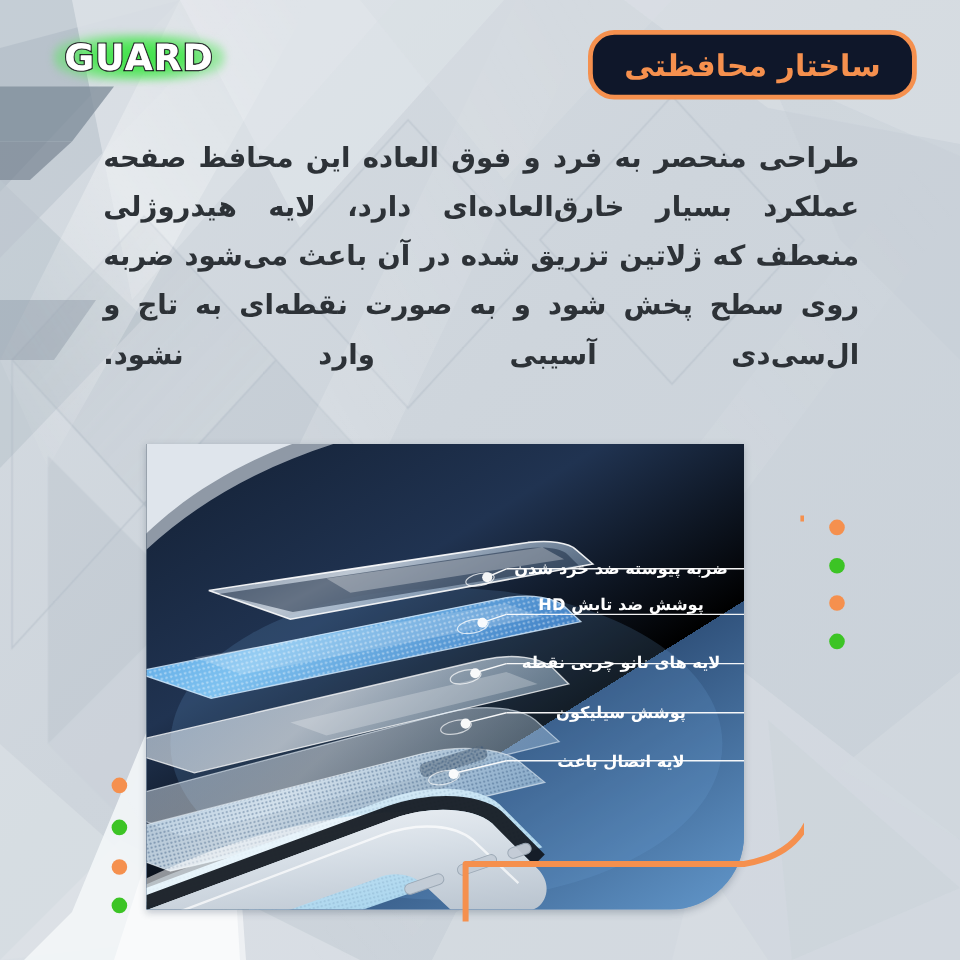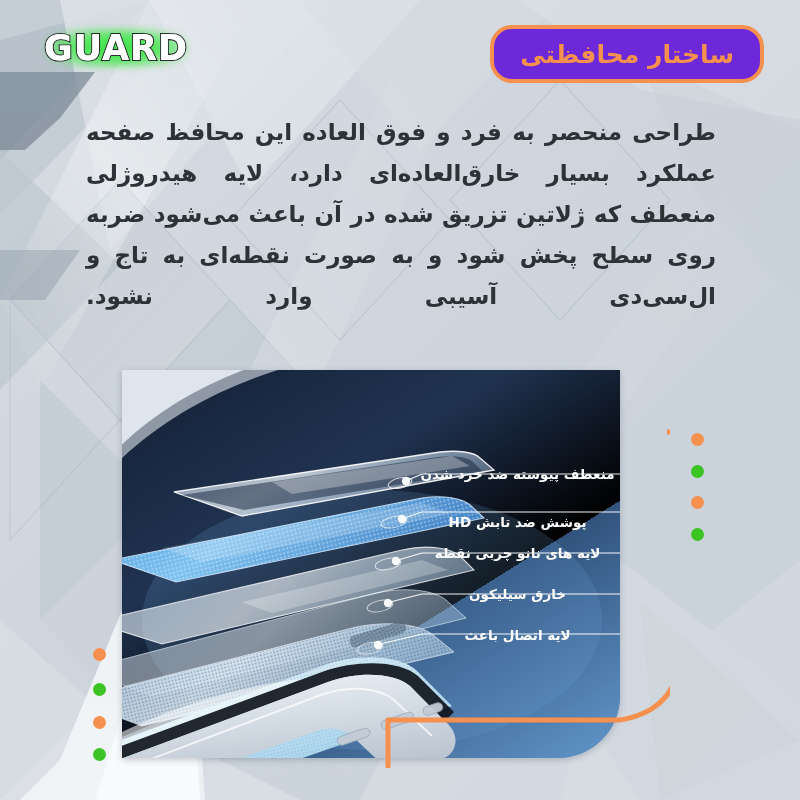--- a/index.html
+++ b/index.html
@@ -21,36 +21,36 @@
   }
   #logo .glow {
     position:absolute; left:8px; top:4px; width:144px; height:40px;
     border-radius:20px;
     background:radial-gradient(ellipse at center, #3fe04a 0%, #54e65c 38%, rgba(86,230,94,0.55) 62%, rgba(120,235,126,0.0) 82%);
     filter:blur(3px);
   }
   #logo .word {
     position:relative;
     font-family:"DejaVu Sans", sans-serif;
-    font-size:35px; font-weight:700; letter-spacing:1px;
+    font-size:30px; font-weight:700; letter-spacing:1px;
     color:#ffffff;
     -webkit-text-stroke:2.2px #15161a;
     paint-order:stroke fill;
     text-shadow:0 0 1px #fff;
     text-align:right;
   }
 
   
   #title-pill {
     position:absolute; right:36px; top:25px;
     height:58px; padding:0 26px;
     display:flex; align-items:center; justify-content:center;
     border:4px solid #f5904e;
     border-radius:22px 22px 22px 22px;
-    background:#6d28d9;
+    background:#0f172a;
     z-index:6;
   }
   #title-pill .t {
     font-size:25px; font-weight:700; color:#f5904e;
     direction:rtl; white-space:nowrap; letter-spacing:0.5px;
   }
 
   
   #para {
     position:absolute; left:86px; top:112px; width:630px;
@@ -324,24 +324,24 @@
         <path d="M 258 274 L 300 264"></path>
         <path d="M 300 264 L 498 264"></path>
         <circle cx="256" cy="275" r="4.2" fill="#ffffff" stroke="none"></circle>
         <ellipse cx="248" cy="278" rx="13" ry="5.5" stroke="#ffffff" stroke-width="1" fill="none" opacity="0.7" transform="rotate(-12 248 278)"></ellipse>
       </g>
     </g>
   </svg>
 </div>
 
 <div id="labels">
-  <div class="lab" style="top:26px;">منعطف پیوسته ضد خرد شدن</div>
-  <div class="lab" style="top:74px;">پوشش ضد تابش HD</div>
+  <div class="lab" style="top:26px;">ضربه پیوسته ضد خرد شدن</div>
+  <div class="lab" style="top:56px;">پوشش ضد تابش HD</div>
   <div class="lab" style="top:105px;">لایه های نانو چربی نقطه</div>
-  <div class="lab" style="top:146px;">خارق  سیلیکون</div>
+  <div class="lab" style="top:146px;">پوشش  سیلیکون</div>
   <div class="lab" style="top:187px;">لایه اتصال باعث</div>
 </div>
 
 <svg id="orange-trace" viewBox="0 0 560 368">
   <path d="M 562 12 L 574 12" fill="none" stroke="none"></path>
   <path d="M 566 12 L 576 12" fill="none" stroke="none"></path>
   <path d="M 600 12 L 576 12 L 576 12" fill="none" stroke="none"></path>
 
   <path d="M 548 12 L 576 12" fill="none" stroke="none"></path>
   <path d="M 576 12 L 576 12" fill="none" stroke="none"></path>

